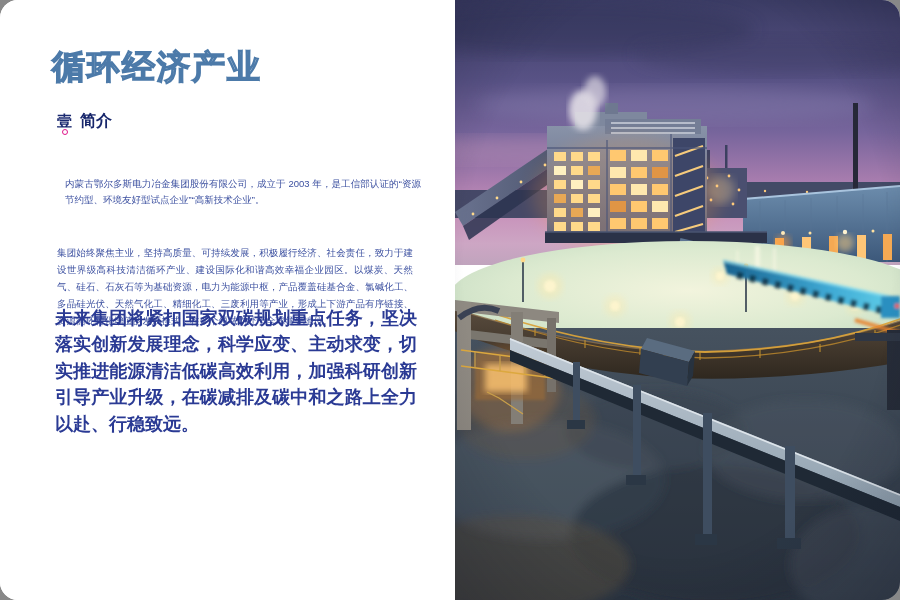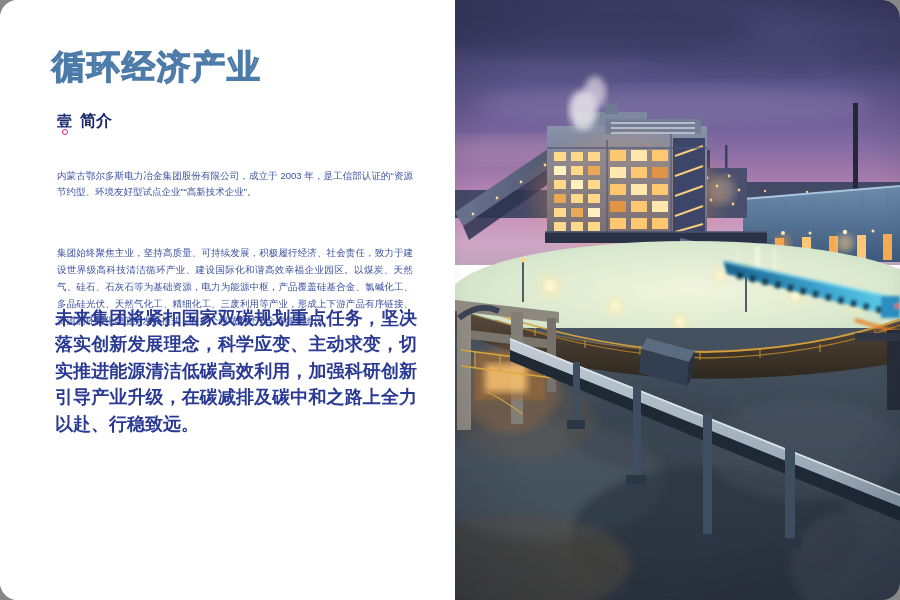--- a/index.html
+++ b/index.html
@@ -20,21 +20,21 @@
   .section-marker{font-size:15px;font-weight:700;color:#1b2a70;line-height:1.2;}
   .accent-ring{
     position:absolute;left:5px;top:17px;width:4px;height:4px;
     border:1.6px solid #e0188c;border-radius:50%;
   }
   .section-title{font-size:16px;font-weight:700;color:#17266b;line-height:1.1;}
   .para{position:absolute;text-align:justify;}
   .para-small{
     left:57px;width:356px;font-size:9.5px;line-height:1.78;color:#3c50a0;font-weight:400;
   }
-  .p1{top:158px;}
+  .p1{top:166px;margin-left:8px;}
   .p2{top:203px;margin-top:42px;}
   .p3{
     left:55px;top:287px;width:362px;
     font-size:18px;line-height:1.47;font-weight:700;color:#2a3a94;
   }
   .page-num{
     position:absolute;left:55px;top:566px;width:362px;text-align:center;
     font-size:14px;font-weight:700;color:#1d1d1f;
   }
   svg{display:block;}

